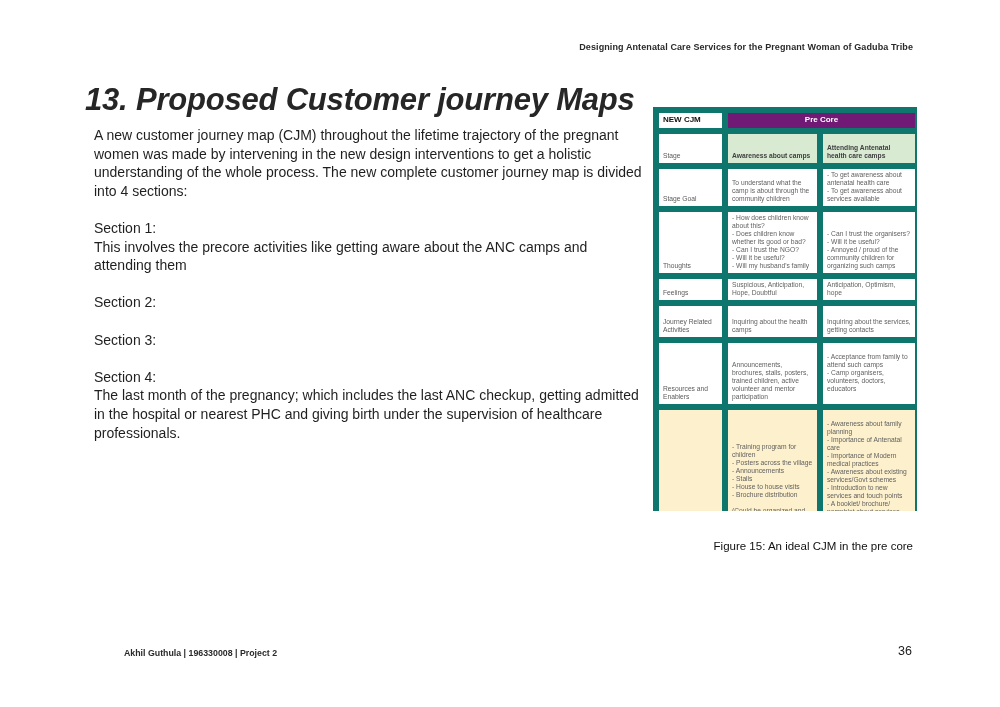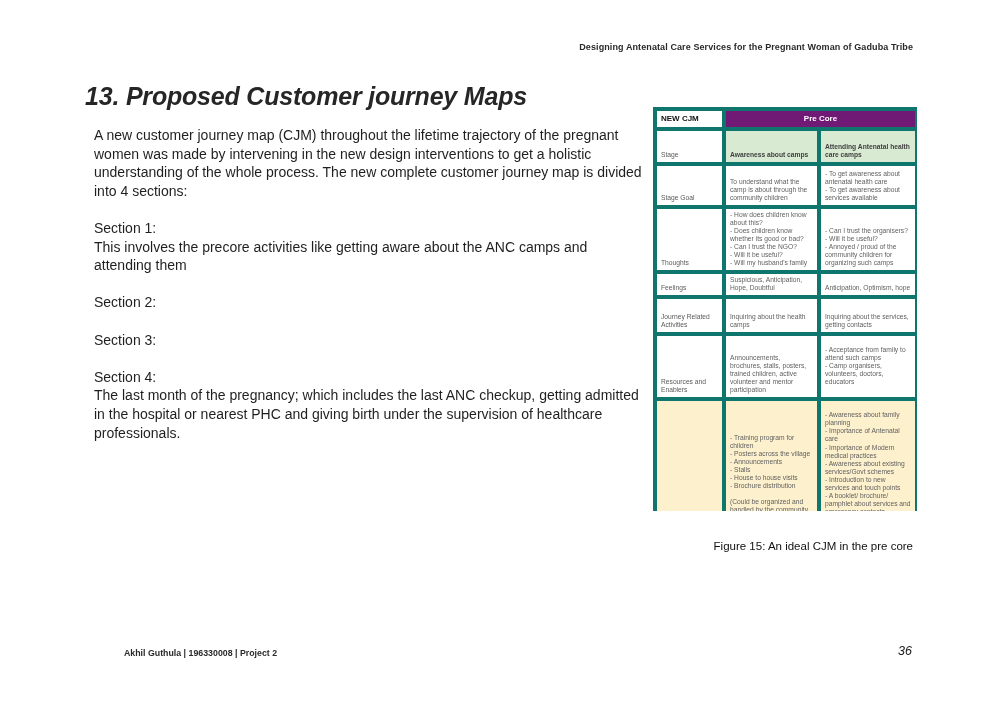--- a/index.html
+++ b/index.html
@@ -19,21 +19,21 @@
     font-size: 9px;
     font-weight: bold;
     color: #2a2a2a;
     letter-spacing: 0.1px;
   }
 
   .page-title {
     position: absolute;
     left: 85px;
     top: 82px;
-    font-size: 25px;
+    font-size: 31px;
     font-weight: bold;
     font-style: italic;
     color: #262626;
     letter-spacing: -0.2px;
   }
 
   .content {
     position: absolute;
     left: 94px;
     top: 126px;
@@ -56,21 +56,21 @@
   }
   table.cjm {
     border-collapse: collapse;
     table-layout: fixed;
     width: 262px;
     font-size: 6.7px;
     line-height: 1.2;
     color: #5f5f5f;
   }
   table.cjm td, table.cjm th {
-    border: 4px solid #0f766e;
+    border: 6px solid #0f766e;
     padding: 2px 4px 3px 4px;
     vertical-align: bottom;
     white-space: pre-line;
     overflow: hidden;
     font-weight: normal;
     text-align: left;
   }
   .corner-cell {
     font-size: 8px;
     font-weight: bold !important;
@@ -122,21 +122,20 @@
     font-weight: bold;
     color: #2a2a2a;
     margin-left: 39px;
   }
   .page-number {
     position: absolute;
     right: 88px;
     top: 644px;
     font-size: 12.5px;
     color: #1c1c1c;
-    font-style: italic;
   }
 </style>
 </head>
 <body>
 
 <div class="header-line">Designing Antenatal Care Services for the Pregnant Woman of Gaduba Tribe</div>
 
 <h1 class="page-title">13. Proposed Customer journey Maps</h1>
 
 <div class="content">

